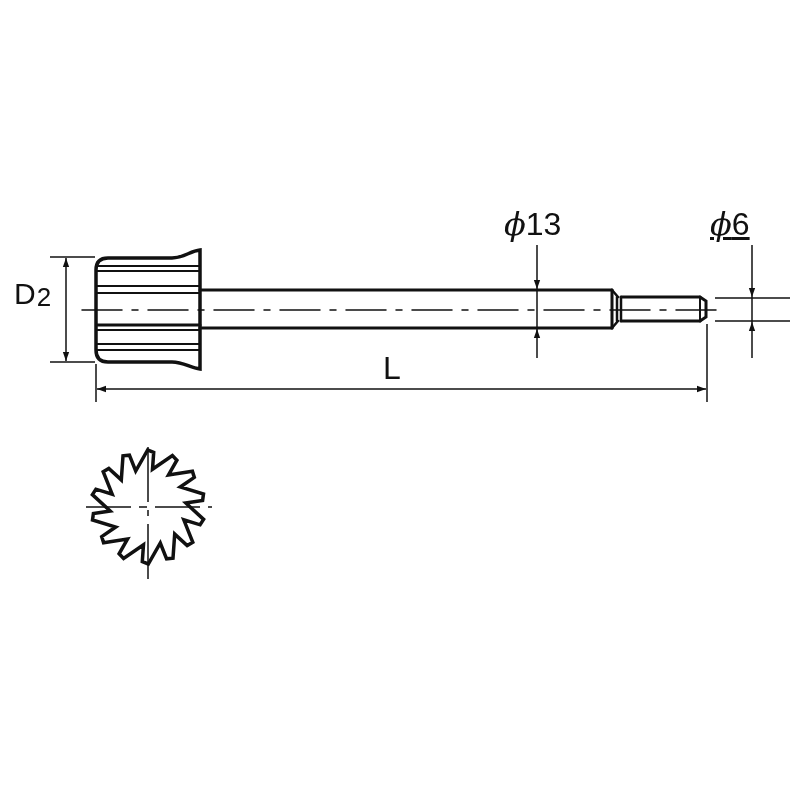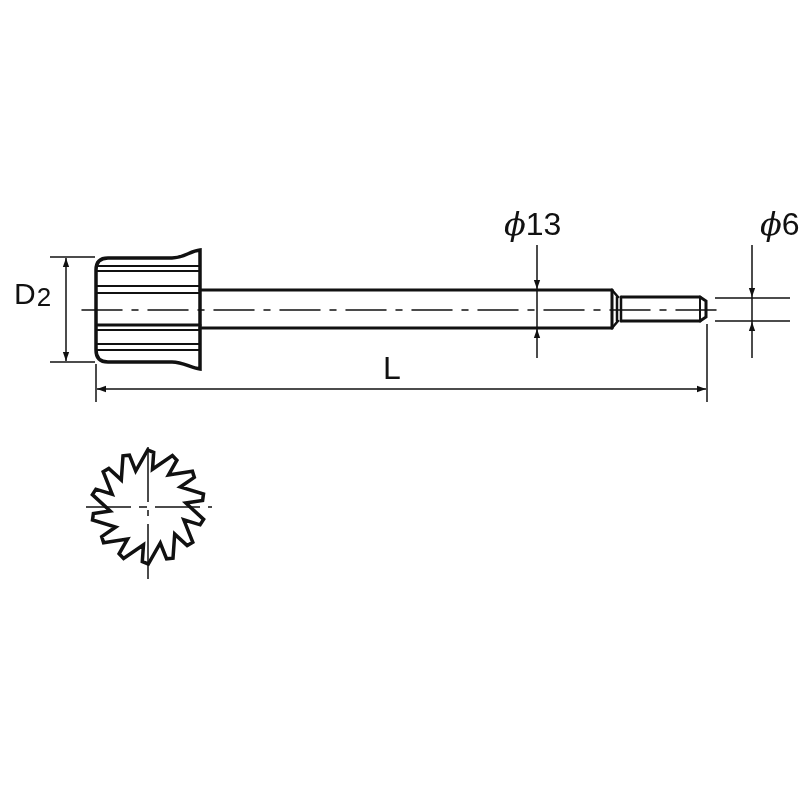--- a/index.html
+++ b/index.html
@@ -3,21 +3,21 @@
   <meta charset="utf-8">
   <style>
     html, body { margin: 0; padding: 0; background: #ffffff; }
     body { width: 800px; height: 800px; position: relative; overflow: hidden; }
     #drawing { position: absolute; left: 0; top: 0; width: 800px; height: 800px; }
     .lbl { position: absolute; font-family: "Liberation Sans", sans-serif; color: #111; line-height: 1; white-space: nowrap; }
     .lbl-d2 { left: 14px; top: 279px; font-size: 30px; }
     .lbl-d2 sub { font-size: 26px; vertical-align: baseline; position: relative; top: 2px; margin-left: 1px; }
     .lbl-l { left: 383px; top: 352px; font-size: 32px; }
     .lbl-phi10 { left: 504px; top: 208px; font-size: 32px; }
-    .lbl-phi6 { left: 760px; top: 208px; font-size: 32px; }
+    .lbl-phi6 { left: 710px; top: 208px; font-size: 32px; text-decoration: underline; }
     .phi { font-style: italic; font-family: "DejaVu Serif", serif; }
   </style>
 </head>
 <body>
 
 <svg id="drawing" viewBox="0 0 800 800" xmlns="http://www.w3.org/2000/svg">
   <defs>
     <marker id="arr" viewBox="0 0 10 10" refX="10" refY="5" markerWidth="9" markerHeight="9" orient="auto-start-reverse" markerUnits="userSpaceOnUse">
       <path d="M0,1.5 L10,5 L0,8.5 z" fill="#111"></path>
     </marker>

